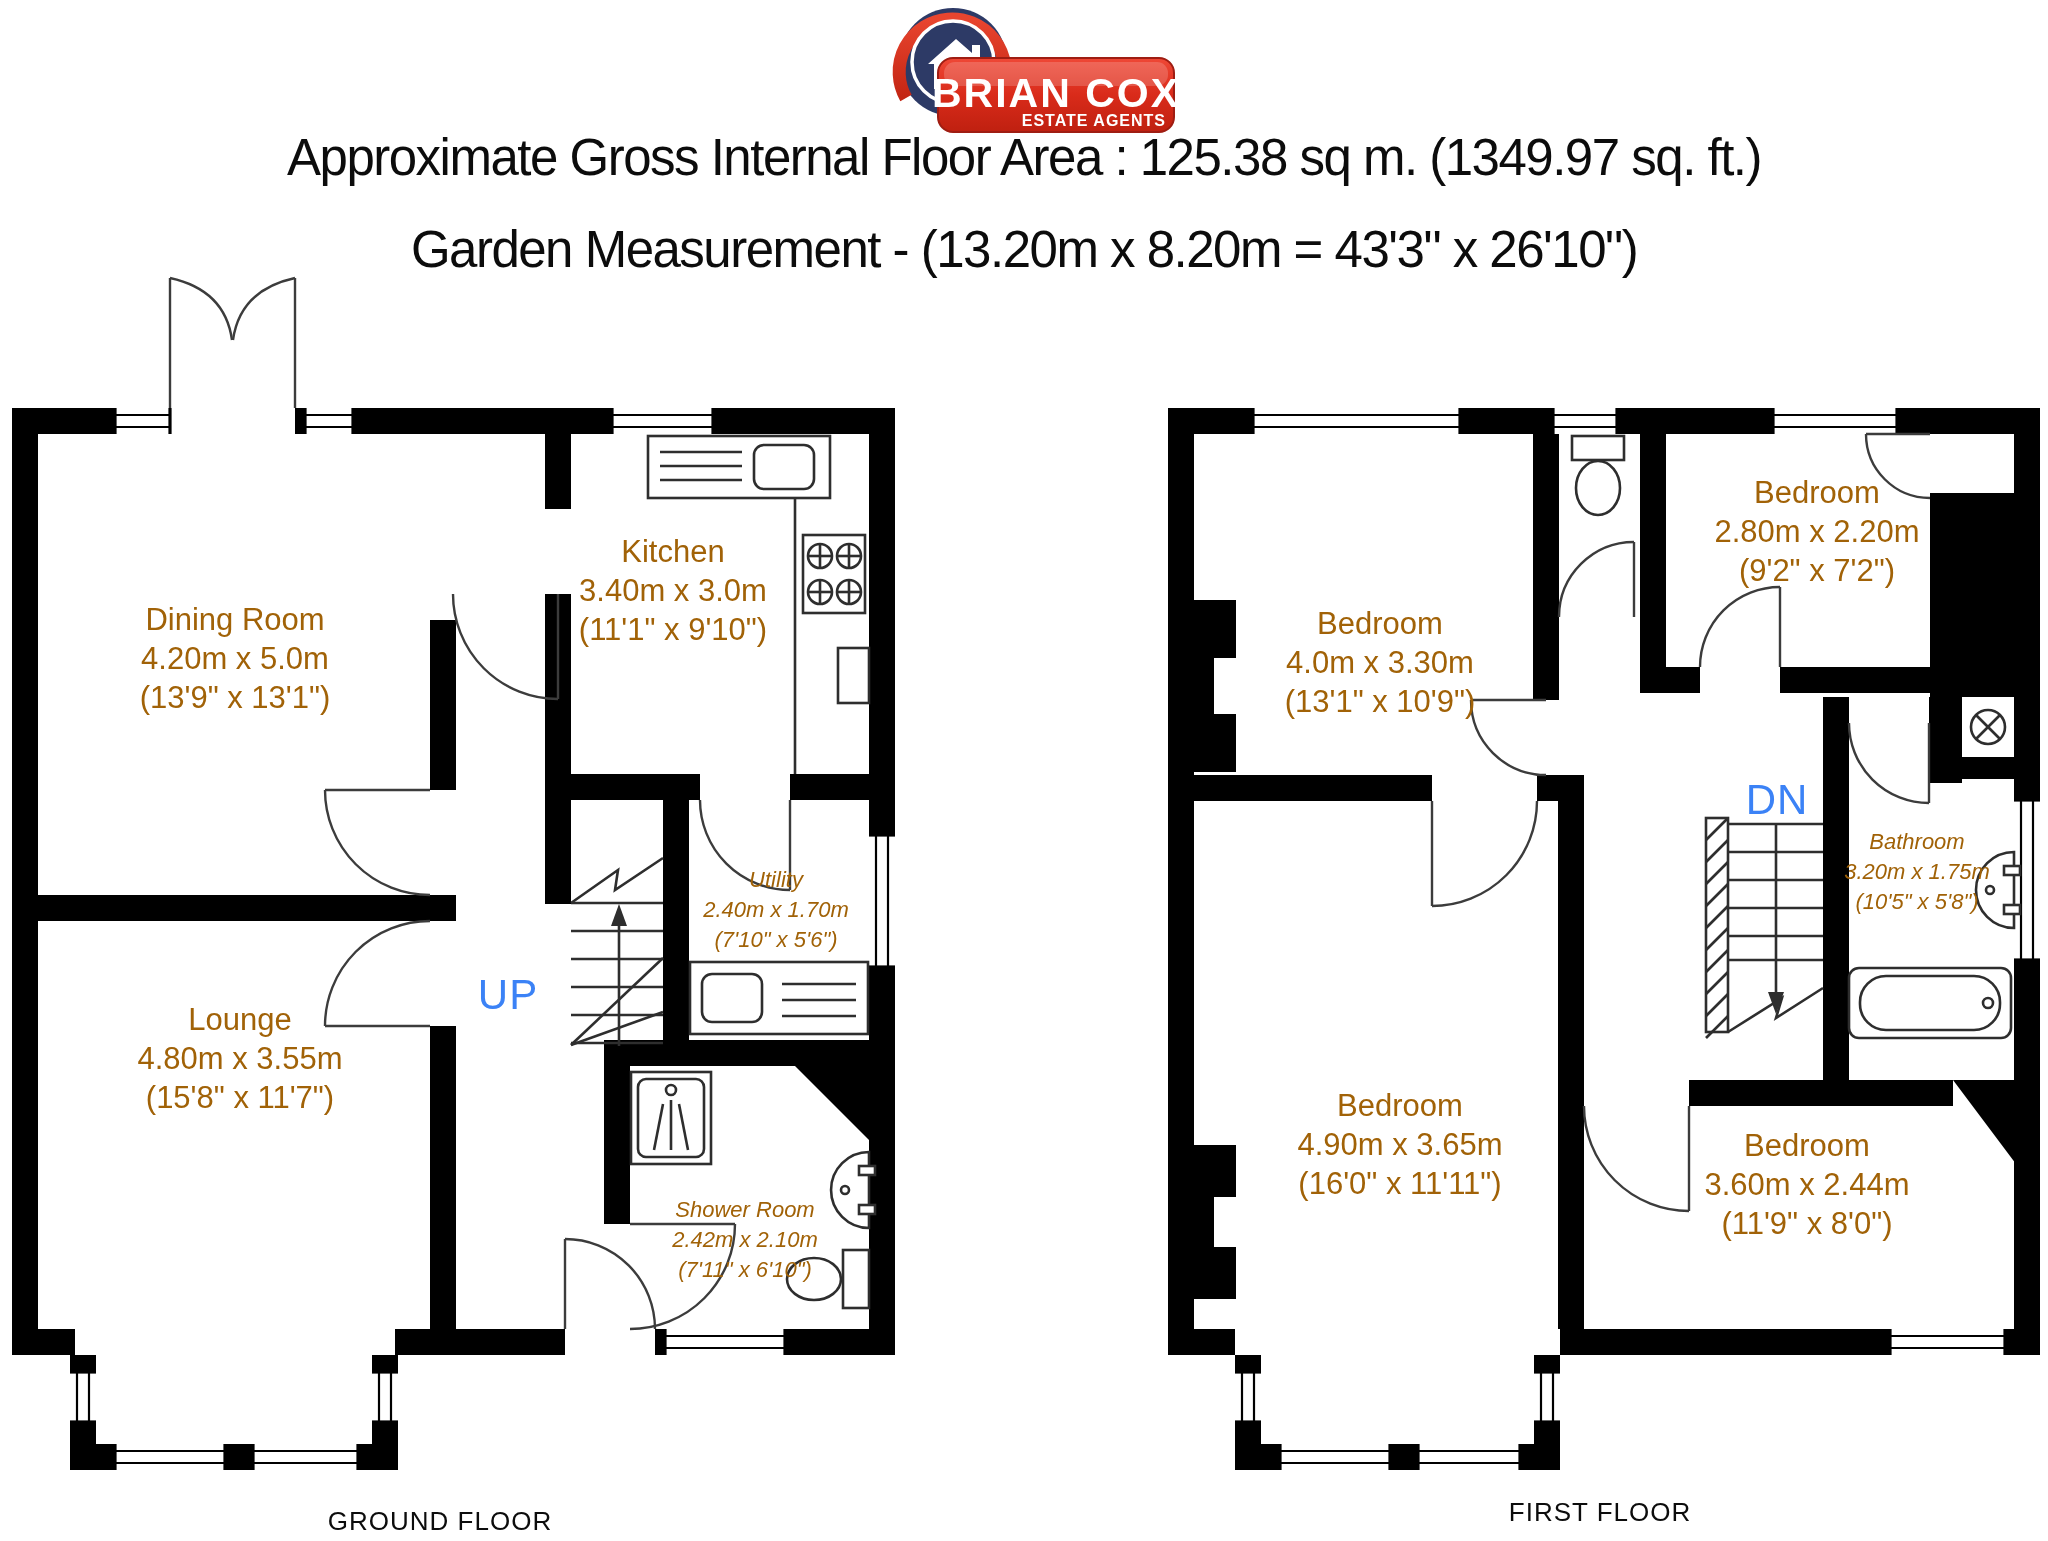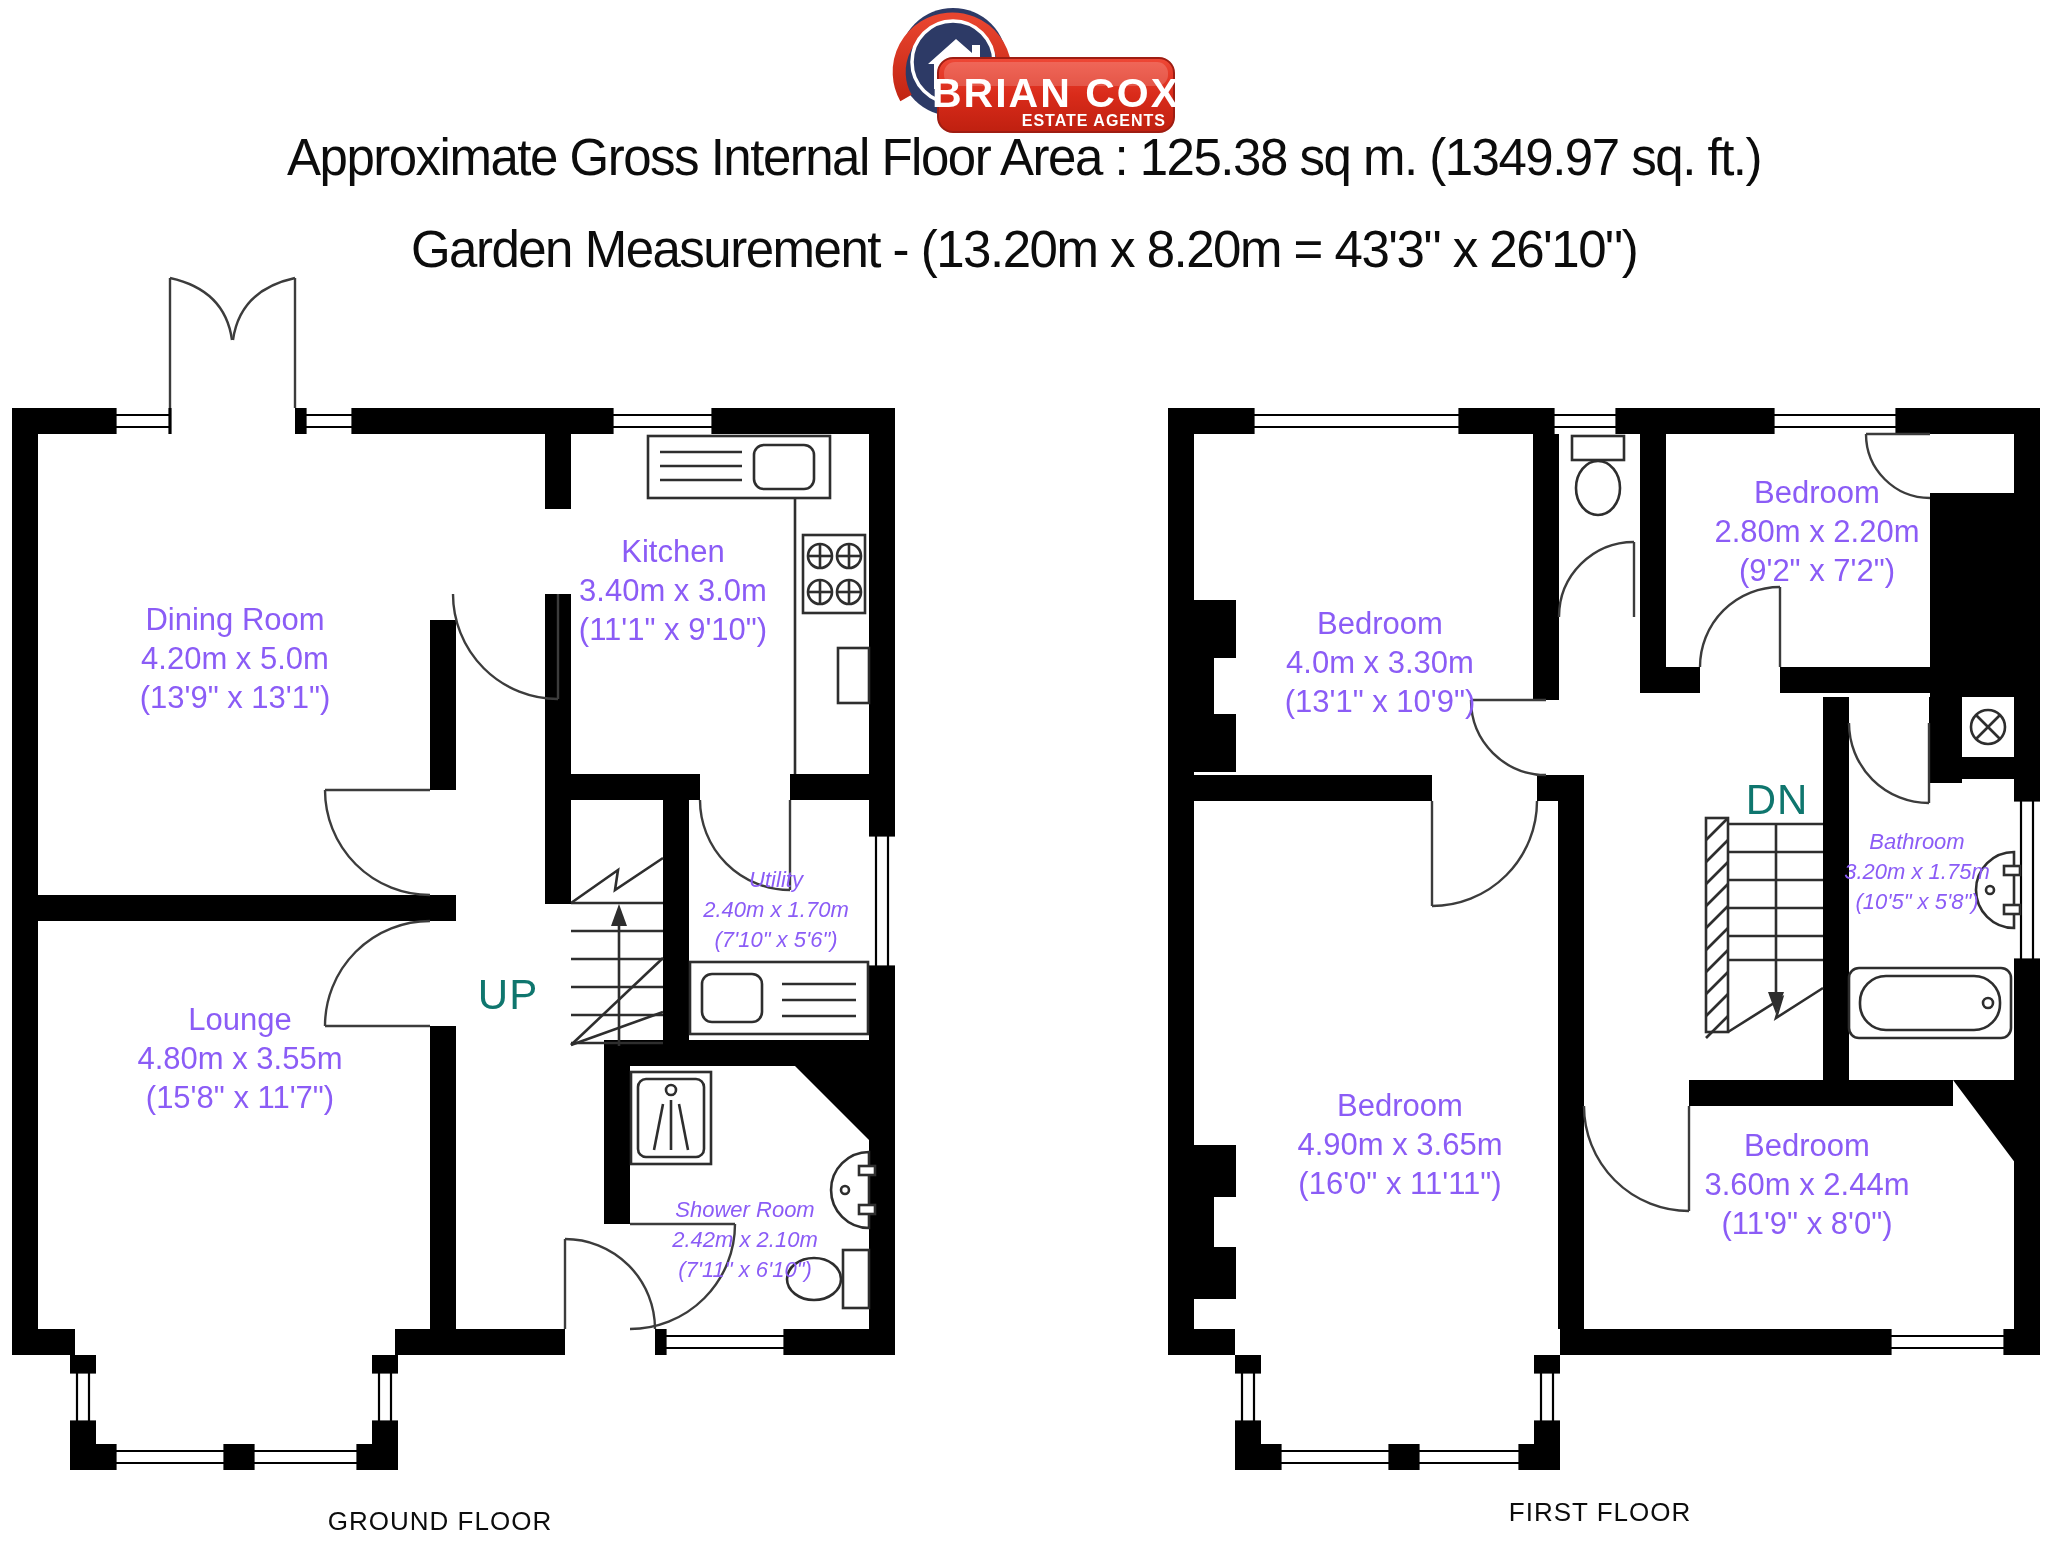--- a/index.html
+++ b/index.html
@@ -10,25 +10,25 @@
   .fx{fill:none;stroke:#2e2e2e;stroke-width:2.6;}
   .fxf{fill:#fff;stroke:#2e2e2e;stroke-width:2.6;}
   .door{fill:none;stroke:#3c3c3c;stroke-width:2.4;}
   .winline{stroke:#000;stroke-width:2.2;}
   .wincap{stroke:#000;stroke-width:3.2;}
   .title1,.title2{position:absolute;left:0;width:100%;text-align:center;
         font-size:51px;letter-spacing:-1.5px;color:#0c0c0c;white-space:nowrap;}
   .title1{top:128px;}
   .title2{top:220px;}
   .room-label{position:absolute;transform:translate(-50%,-50%);text-align:center;
-        font-size:31px;line-height:39px;color:#8b5cf6;white-space:nowrap;}
+        font-size:31px;line-height:39px;color:#a16207;white-space:nowrap;}
   .room-label span{display:block;}
   .room-label.sm{font-size:22px;line-height:30px;font-style:italic;}
   .stair-label{position:absolute;transform:translate(-50%,-50%);font-size:42px;
-        color:#0f766e;letter-spacing:1px;}
+        color:#3b82f6;letter-spacing:1px;}
   .caption{position:absolute;transform:translate(-50%,-50%);font-size:26px;
         letter-spacing:1px;color:#0c0c0c;white-space:nowrap;}
   .logo{position:absolute;left:876px;top:4px;width:310px;height:136px;}
 </style>
 </head>
 <body>
 
 <div class="page">
 
   <div class="logo">

